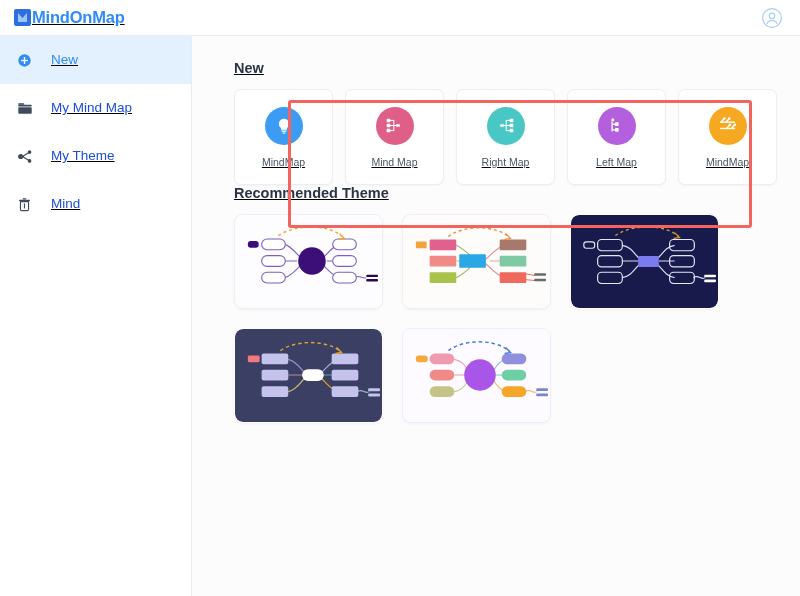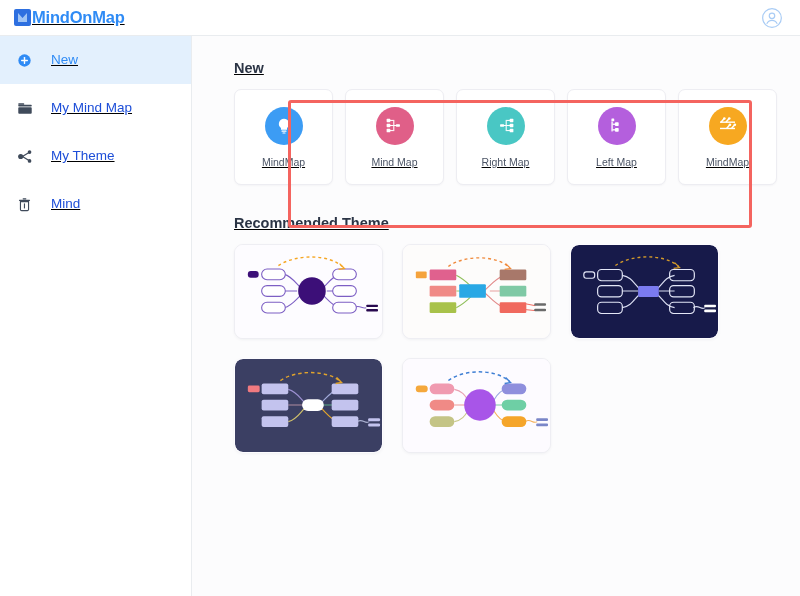--- a/index.html
+++ b/index.html
@@ -108,21 +108,21 @@
   
   .highlight-box {
     position: absolute;
     border: 3px solid #f4645f;
     border-radius: 3px;
     pointer-events: none;
     z-index: 9;
   }
 
   
-  .themes-title { margin-top: 30px; }
+  .themes-title { }
   .theme-grid { display: flex; flex-wrap: wrap; gap: 19px; width: 570px; }
   .theme-card {
     width: 149px; height: 95px;
     border-radius: 9px;
     overflow: hidden;
     cursor: pointer;
     border: 1px solid #eeeef3;
     background: #fdfcff;
     box-shadow: 0 1px 3px rgba(20,30,60,0.05);
   }

